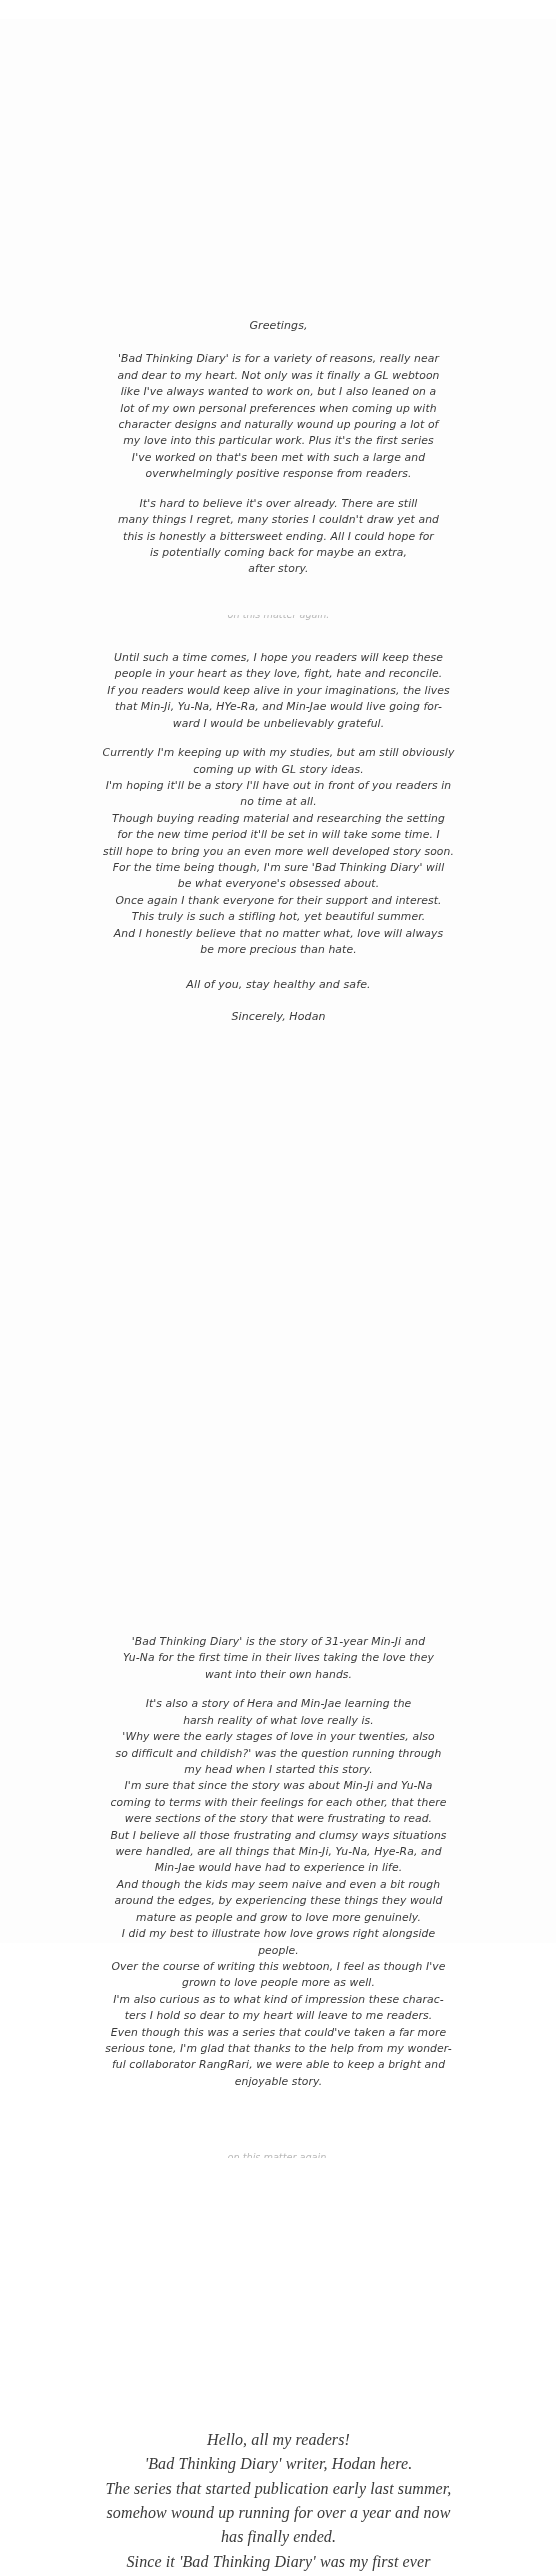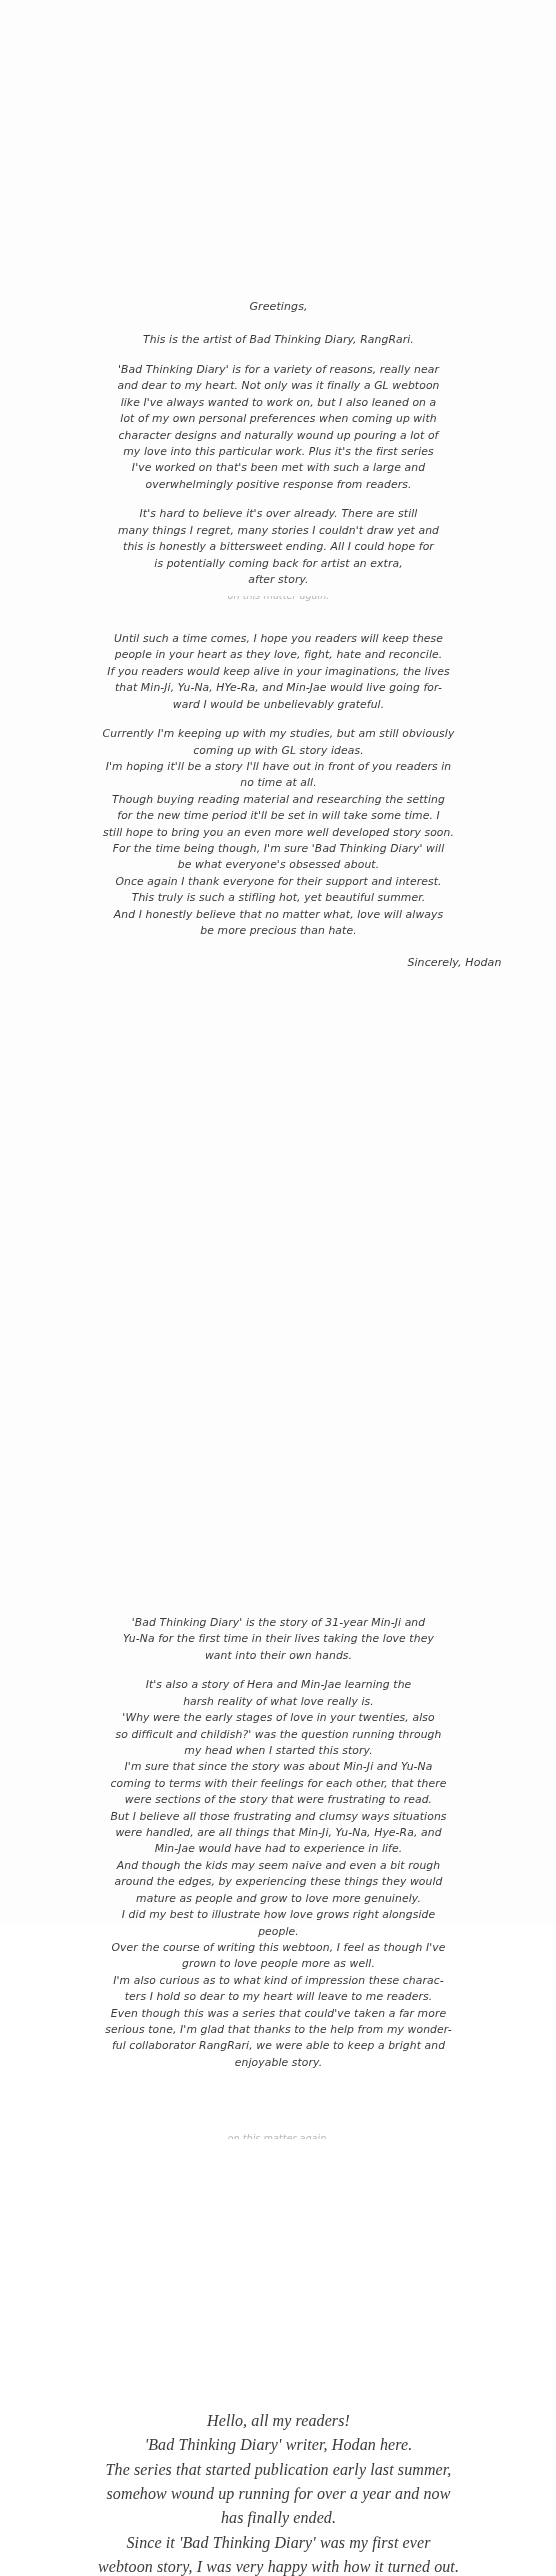--- a/index.html
+++ b/index.html
@@ -13,20 +13,21 @@
     position: relative;
     font-family: "DejaVu Sans", sans-serif;
     color: #2b2b2b;
     overflow: hidden;
   }
   .page {
     width: 557px;
     height: 1924px;
     position: relative;
     background: #fdfdfd;
+    margin-top: 19px;
   }
   
   .hand {
     font-family: "DejaVu Sans", sans-serif;
     font-style: italic;
     font-weight: 400;
     letter-spacing: 0.1px;
     color: #3a3a3a;
     text-align: center;
     line-height: 1.52;
@@ -51,21 +52,20 @@
     margin-bottom: 16.7px;
     font-size: 11px;
   }
   .signoff {
     margin-top: 18px;
     font-size: 11px;
   }
   .sign-name {
     margin-top: 15.3px;
     font-size: 11px;
-    text-align: right;
   }
 
   
   .clip-top {
     position: absolute;
     left: 50%;
     transform: translateX(-50%);
     width: 446px;
     text-align: center;
     font-style: italic;
@@ -90,33 +90,32 @@
   }
   .clip-top span { display: block; margin-top: -6.3px; }
 </style>
 </head>
 <body>
 
 <div class="page">
 
   <div class="block note-1 hand">
     <div class="para greeting">Greetings,</div>
-    <div class="para">This is the artist of Bad Thinking Diary, RangRari.</div>
     <div class="para">'Bad Thinking Diary' is for a variety of reasons, really near
 and dear to my heart. Not only was it finally a GL webtoon
 like I've always wanted to work on, but I also leaned on a
 lot of my own personal preferences when coming up with
 character designs and naturally wound up pouring a lot of
 my love into this particular work. Plus it's the first series
 I've worked on that's been met with such a large and
 overwhelmingly positive response from readers.</div>
     <div class="para">It's hard to believe it's over already. There are still
 many things I regret, many stories I couldn't draw yet and
 this is honestly a bittersweet ending. All I could hope for
-is potentially coming back for artist an extra,
+is potentially coming back for maybe an extra,
 after story.</div>
   </div>
 
   <div class="clip-top" style="top:596px;">
     <span>on this matter again.</span>
   </div>
 
   <div class="block hand" style="top:631px; font-size:10.8px;">
     <div class="para">Until such a time comes, I hope you readers will keep these
 people in your heart as they love, fight, hate and reconcile.
@@ -129,20 +128,21 @@
 no time at all.
 Though buying reading material and researching the setting
 for the new time period it'll be set in will take some time. I
 still hope to bring you an even more well developed story soon.
 For the time being though, I'm sure 'Bad Thinking Diary' will
 be what everyone's obsessed about.
 Once again I thank everyone for their support and interest.
 This truly is such a stifling hot, yet beautiful summer.
 And I honestly believe that no matter what, love will always
 be more precious than hate.</div>
+    <div class="para signoff">All of you, stay healthy and safe.</div>
     <div class="para sign-name">Sincerely, Hodan</div>
   </div>
 
   <div class="block note-2 hand">
     <div class="para">'Bad Thinking Diary' is the story of 31-year Min-Ji and
 Yu-Na for the first time in their lives taking the love they
 want into their own hands.</div>
     <div class="para">It's also a story of Hera and Min-Jae learning the
 harsh reality of what love really is.
 'Why were the early stages of love in your twenties, also

